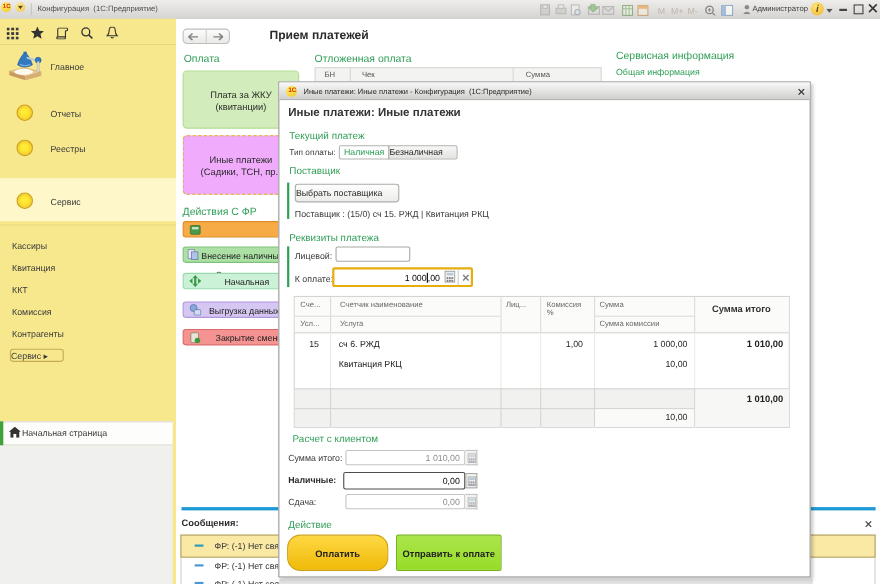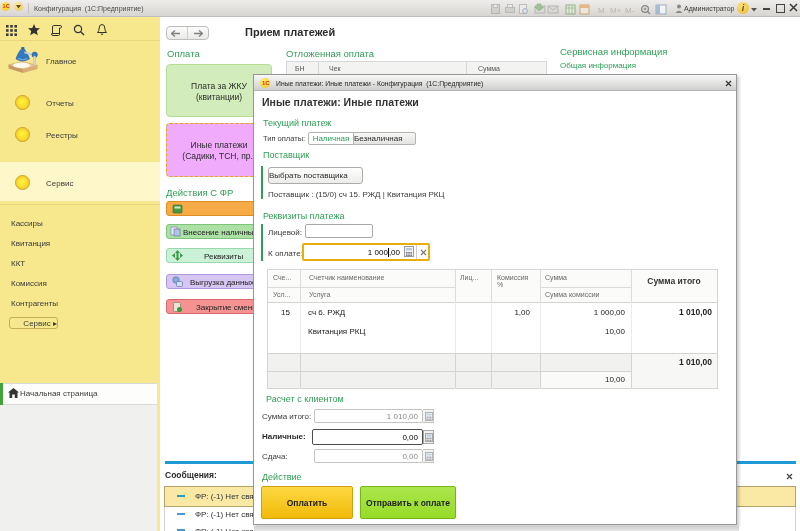--- a/index.html
+++ b/index.html
@@ -127,21 +127,21 @@
 <div class="abs lbl" style="left:46px;top:131px;">Реестры</div>
 <div class="coin abs" style="left:15px;top:175px;"></div>
 <div class="abs lbl" style="left:46px;top:179px;">Сервис</div>
 
 <div class="abs" style="left:0;top:204px;width:160px;height:1px;background:#e8d77c;"></div>
 <div class="abs lbl" style="left:11px;top:219px;">Кассиры</div>
 <div class="abs lbl" style="left:11px;top:239px;">Квитанция</div>
 <div class="abs lbl" style="left:11px;top:259px;">ККТ</div>
 <div class="abs lbl" style="left:11px;top:279px;">Комиссия</div>
 <div class="abs lbl" style="left:11px;top:299px;">Контрагенты</div>
-<div class="abs" style="left:9px;top:317px;width:49px;height:12px;border:1px solid #c4ad52;border-radius:3px;font-size:8px;color:#3a3a3a;text-align:right;line-height:11px;">Сервис ▸</div>
+<div class="abs" style="left:9px;top:317px;width:49px;height:12px;border:1px solid #c4ad52;border-radius:3px;font-size:8px;color:#3a3a3a;text-align:left;line-height:11px;">Сервис ▸</div>
 
 <div class="abs" style="left:0;top:383px;width:157px;height:22px;background:#fdfdfc;border-top:1px solid #dadad6;border-bottom:1px solid #dadad6;"></div>
 <div class="abs" style="left:0;top:383px;width:3px;height:22px;background:#3fa33a;"></div>
 <svg class="abs" style="left:8px;top:388px;" width="11" height="10" viewBox="0 0 11 10">
     <path d="M5.5 0 L11 4.5 L9.5 4.5 L9.5 10 L6.8 10 L6.8 6.5 L4.2 6.5 L4.2 10 L1.5 10 L1.5 4.5 L0 4.5 Z" fill="#333"></path>
   </svg>
 <div class="abs" style="left:20px;top:389px;font-size:8px;color:#3a3a3a;">Начальная страница</div>
 <div class="abs" style="left:0;top:405px;width:157px;height:126px;background:#f0f0ee;"></div>
 
 <div class="abs" style="left:166px;top:26px;width:43px;height:14px;background:linear-gradient(#fcfcfc,#e9e9e7);border:1px solid #bdbdba;border-radius:4px;"></div>
@@ -166,21 +166,21 @@
     <rect x="1" y="2" width="9" height="8" rx="1" fill="#4a9a4a" stroke="#2a6a2a" stroke-width="0.6"></rect>
     <rect x="2.5" y="3.5" width="6" height="2" fill="#cfe8cf"></rect>
   </svg>
 <div class="abs" style="left:166px;top:224px;width:115px;height:15px;background:#ace0a5;border:1px solid #7fc27a;border-radius:3px;"></div>
 <div class="abs" style="left:183px;top:228px;font-size:8px;color:#222;">Внесение наличных</div>
 <svg class="abs" style="left:170px;top:226px;" width="11" height="11">
     <rect x="1" y="1" width="6" height="8" fill="#e8e8f8" stroke="#7a7aaa" stroke-width="0.6"></rect>
     <rect x="4" y="3" width="6" height="7" fill="#b0c4e8" stroke="#5a6a9a" stroke-width="0.6"></rect>
   </svg>
 <div class="abs" style="left:166px;top:248px;width:115px;height:15px;background:#cbf1d7;border:1px solid #97d9ad;border-radius:3px;"></div>
-<div class="abs" style="left:204px;top:252px;font-size:8px;color:#222;">Реквизиты</div>
+<div class="abs" style="left:204px;top:252px;font-size:8px;color:#222;">Начальная</div>
 <svg class="abs" style="left:172px;top:250px;" width="11" height="11">
     <path d="M5.5 0 L8 3 L6.5 3 L6.5 8 L8 8 L5.5 11 L3 8 L4.5 8 L4.5 3 L3 3 Z" fill="#3a9a4a"></path>
     <path d="M0 5.5 L3 3 L3 8 Z M11 5.5 L8 3 L8 8 Z" fill="#3a9a4a"></path>
   </svg>
 <div class="abs" style="left:166px;top:274px;width:115px;height:15px;background:#d6c6f2;border:1px solid #b098dd;border-radius:3px;"></div>
 <div class="abs" style="left:190px;top:278px;font-size:8px;color:#222;">Выгрузка данных</div>
 <svg class="abs" style="left:172px;top:276px;" width="11" height="11">
     <circle cx="4" cy="4" r="3.2" fill="#8aa8d8" stroke="#4a6aa8" stroke-width="0.6"></circle>
     <rect x="4.5" y="5.5" width="6" height="5" rx="1" fill="#d0dcf0" stroke="#4a6aa8" stroke-width="0.6"></rect>
   </svg>
@@ -348,14 +348,14 @@
       <rect x="1.5" y="4.6" width="1.3" height="1.3"></rect>
       <rect x="3.3" y="4.6" width="1.3" height="1.3"></rect>
       <rect x="5.1" y="4.6" width="1.3" height="1.3"></rect>
       <rect x="1.5" y="6.6" width="1.3" height="1.3"></rect>
       <rect x="3.3" y="6.6" width="1.3" height="1.3"></rect>
       <rect x="5.1" y="6.6" width="1.3" height="1.3"></rect>
     </g>
   </svg>
 
 <div class="abs g9" style="left:262px;top:472px;">Действие</div>
-<div class="abs" style="left:261px;top:486px;width:92px;height:33px;background:linear-gradient(#fed843,#f0ba08);border:1px solid #cfa00e;border-radius:2px;font-size:8.5px;font-weight:bold;color:#222;text-align:center;line-height:32px;">Оплатить</div>
+<div class="abs" style="left:261px;top:486px;width:92px;height:33px;background:linear-gradient(#fed843,#f0ba08);border:1px solid #cfa00e;border-radius:12px;font-size:8.5px;font-weight:bold;color:#222;text-align:center;line-height:32px;">Оплатить</div>
 <div class="abs" style="left:360px;top:486px;width:96px;height:33px;background:linear-gradient(#abe54b,#97dc28);border:1px solid #74b615;border-radius:2px;font-size:8.5px;font-weight:bold;color:#222;text-align:center;line-height:32px;">Отправить к оплате</div>
 
 </body></html>

